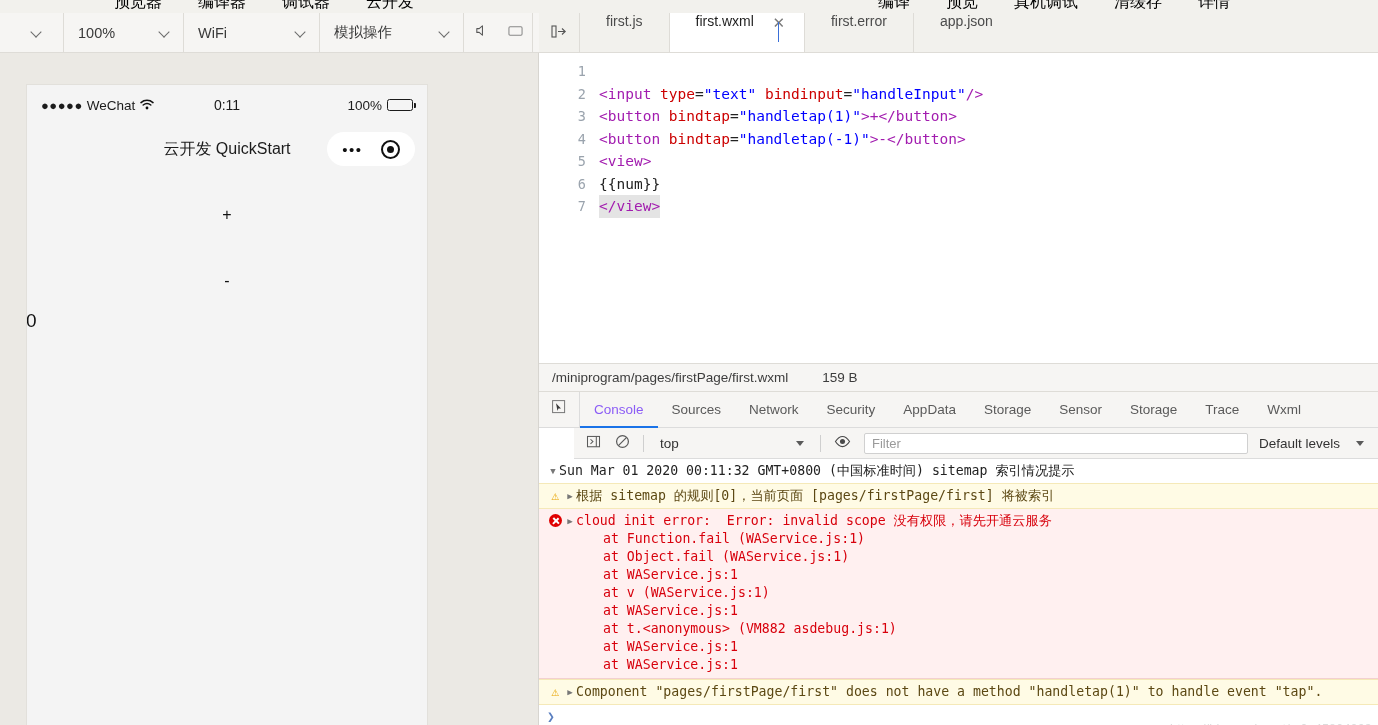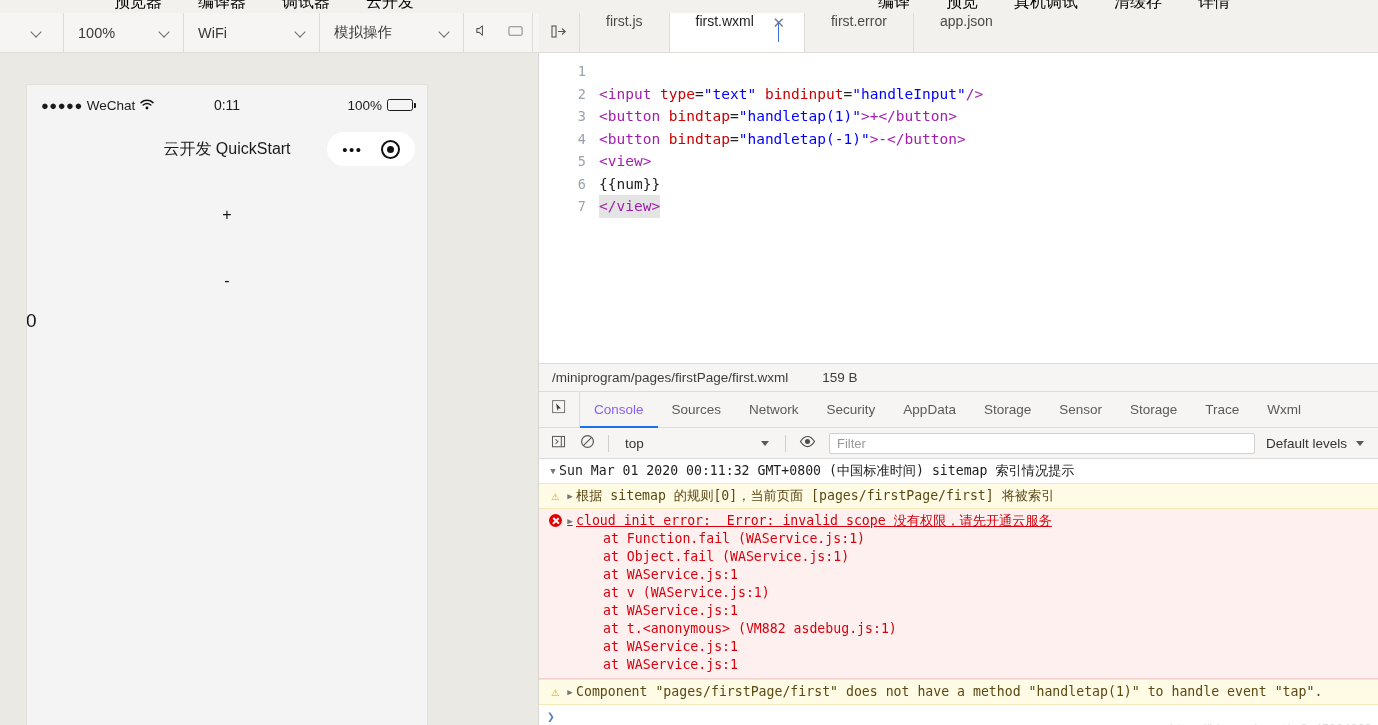--- a/index.html
+++ b/index.html
@@ -289,20 +289,21 @@
   }
 
   .con-toolbar {
     height: 31px;
     background: #f6f5f3;
     border-bottom: 1px solid #dcdcdc;
     display: flex; align-items: center;
     padding: 0 8px;
     box-sizing: border-box;
     gap: 7px;
+    margin-left: 35px;
   }
   .ct-icon {
     width: 22px; height: 22px;
     display: flex; align-items: center; justify-content: center;
   }
   .ct-divider { width: 1px; height: 17px; background: #cfcfcf; margin: 0 3px; }
   .ctx-select {
     display: flex; align-items: center;
     width: 150px;
     font-size: 13.5px; color: #333;
@@ -321,21 +322,21 @@
     background: #fff;
     border: 1px solid #d0d0d0;
     border-radius: 2px;
     display: flex; align-items: center;
     padding: 0 7px;
     font-size: 13px; color: #9a9a9a;
     box-sizing: border-box;
     margin: 0 4px;
   }
   .levels {
-    display: flex; align-items: center; gap: 9px;
+    display: flex; align-items: center; gap: 16px;
     font-size: 13.5px; color: #333;
     padding-right: 6px;
     white-space: nowrap;
   }
   .levels .tri {
     width: 0; height: 0;
     border-left: 4.5px solid transparent;
     border-right: 4.5px solid transparent;
     border-top: 5px solid #5a5a5a;
   }
@@ -354,21 +355,21 @@
     box-sizing: border-box;
   }
   .c-row.info { background: #fff; color: #222; }
   .c-row.warn { background: #fffbe5; border-top: 1px solid #f5e9b8; border-bottom: 1px solid #f5e9b8; color: #5c4813; }
   .c-err-block {
     background: #fff0f0;
     border-bottom: 1px solid #f3d0d0;
     color: #d8000c;
     padding: 3px 0 4px 8px;
   }
-  .c-err-line { display: flex; align-items: flex-start; line-height: 18px; text-decoration: underline; }
+  .c-err-line { display: flex; align-items: flex-start; line-height: 18px; }
   .c-stack { padding-left: 56px; line-height: 18px; white-space: pre; }
   .disc {
     width: 12px; flex: none;
     color: #777; font-size: 9px;
     line-height: 18px;
     text-align: center;
   }
   .disc.down::before { content: "\25BC"; }
   .disc.right::before { content: "\25B6"; }
   .ic-warn {

